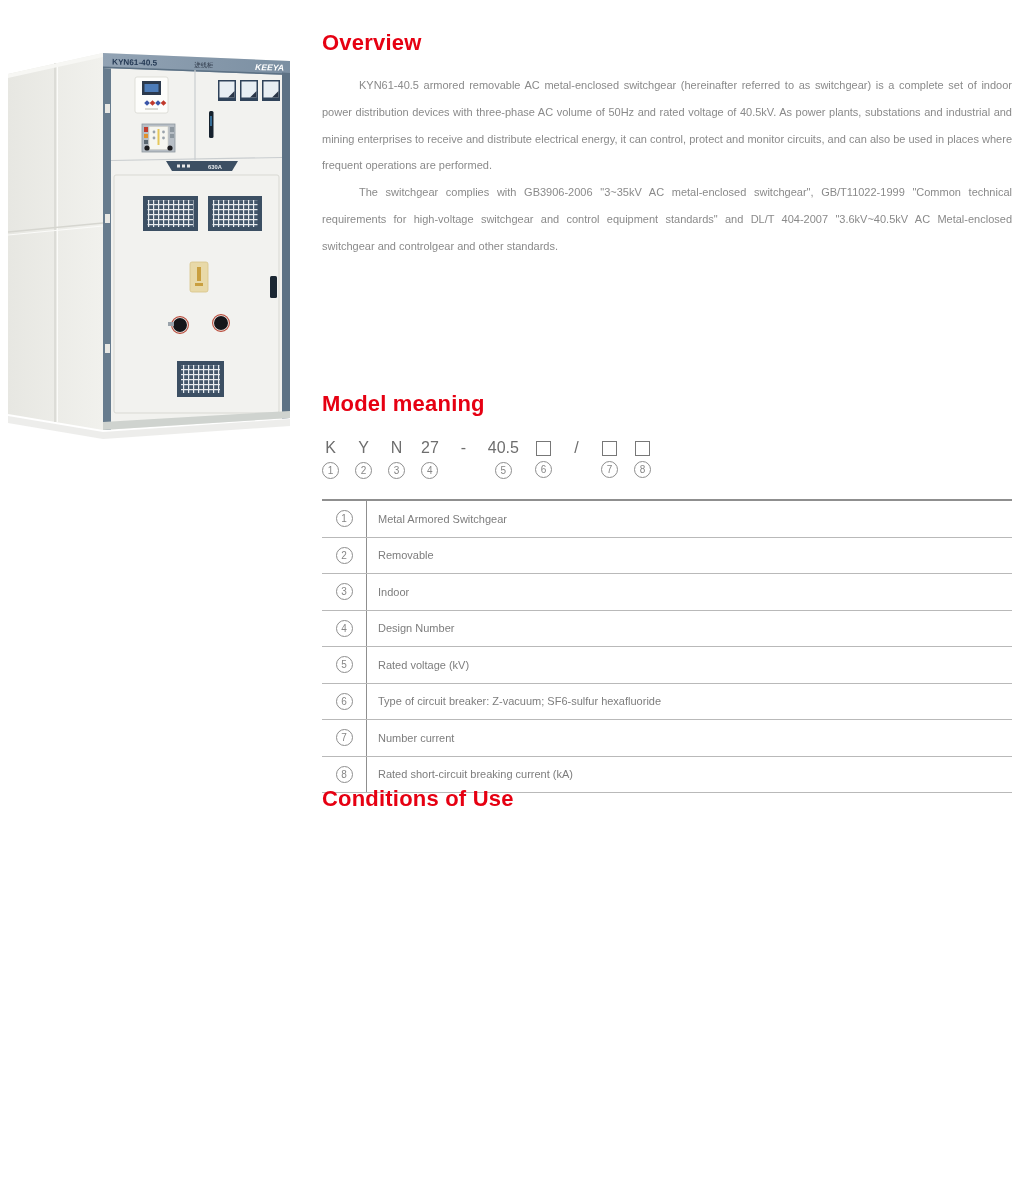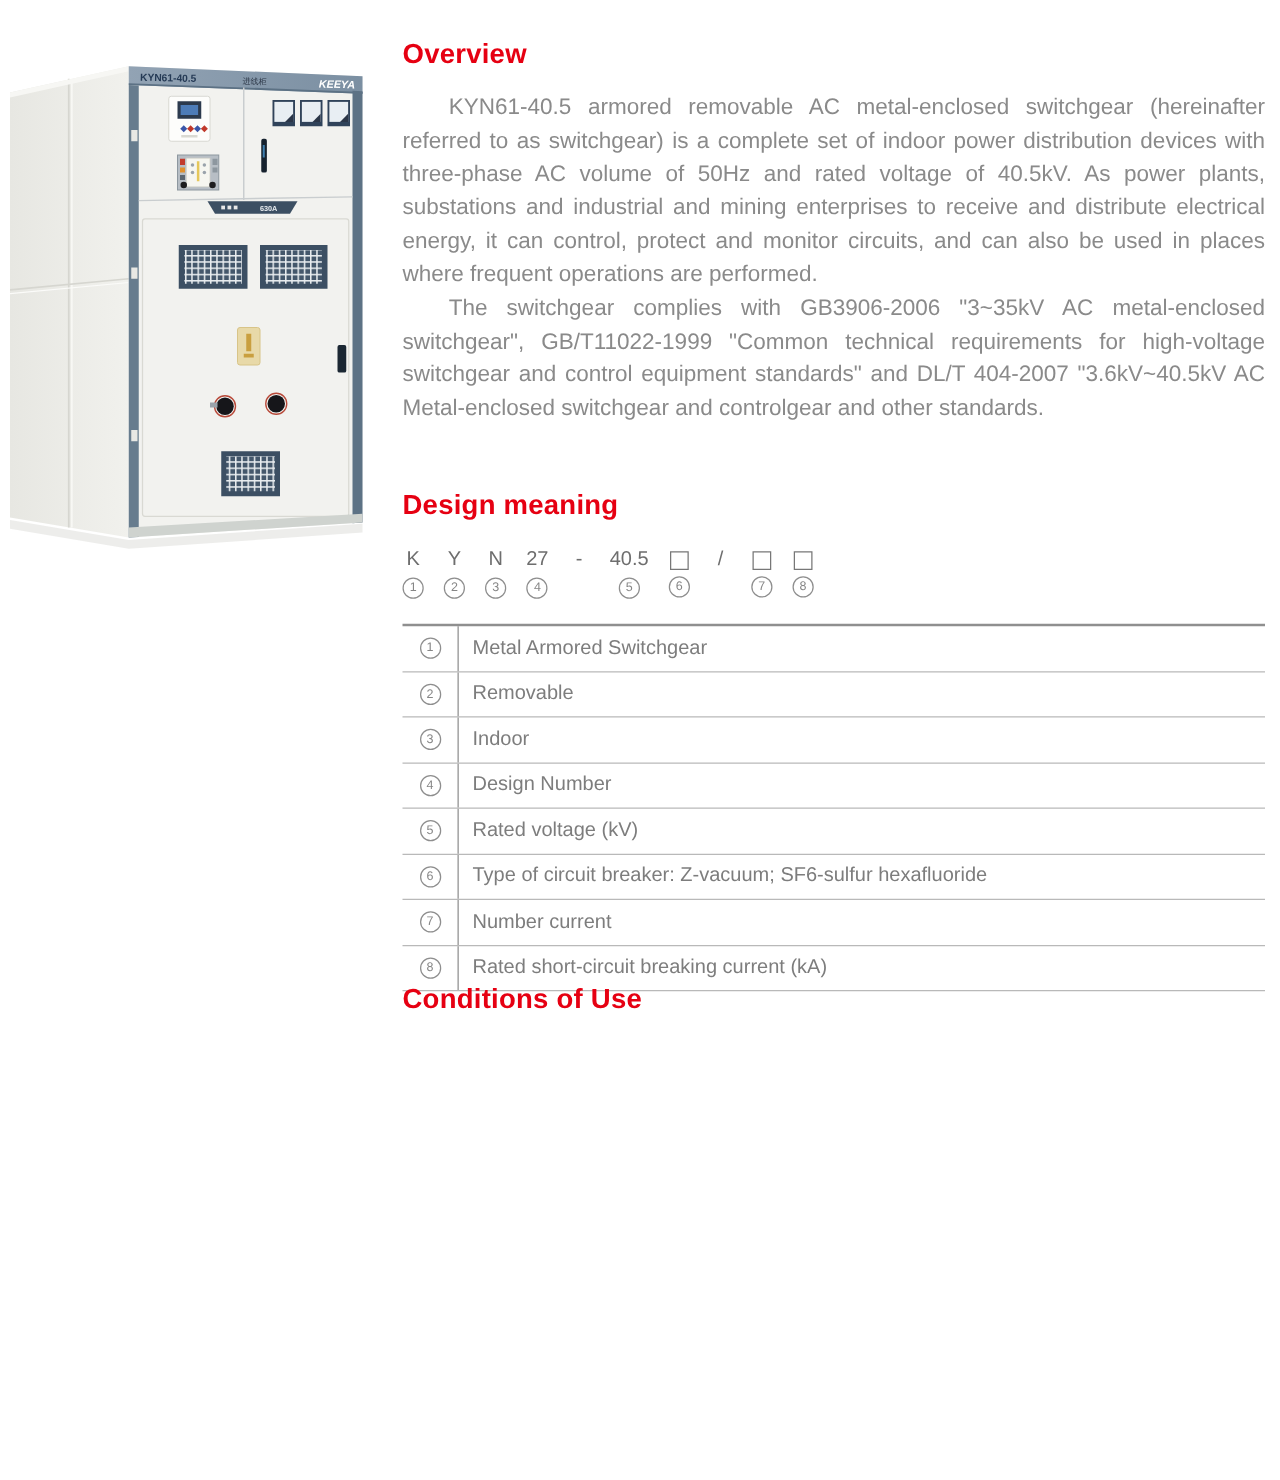--- a/index.html
+++ b/index.html
@@ -3,37 +3,37 @@
 <meta charset="utf-8">
 <style>
   html,body{margin:0;padding:0;background:#ffffff;}
   .page{position:relative;width:1024px;height:1184px;background:#fff;overflow:hidden;
         font-family:"Liberation Sans", sans-serif;}
   
   .photo{position:absolute;left:8px;top:44px;width:302px;height:398px;}
   
   .col{position:absolute;left:322px;width:690px;}
   .sec-title{font-size:22px;font-weight:bold;color:#e60012;letter-spacing:0.2px;}
-  .body-text{font-size:18px;line-height:26.8px;color:#8a8a8a;text-align:justify;}
+  .body-text{font-size:11px;line-height:26.8px;color:#8a8a8a;text-align:justify;}
   .para{margin:0 0 0 0;text-indent:37px;}
   
   .code-line{display:flex;align-items:flex-start;margin-top:22px;}
   .code-item{display:flex;flex-direction:column;align-items:center;margin-right:16px;}
   .ch{font-size:16px;color:#6e6e6e;line-height:18px;min-width:14px;text-align:center;}
   .ch.as-box{width:13px;height:13px;min-width:13px;border:1.6px solid #777;margin-top:2px;line-height:13px;}
   .circle{width:15px;height:15px;border:1.2px solid #8e8e8e;border-radius:50%;
           display:flex;align-items:center;justify-content:center;
           font-size:10px;color:#868686;margin-top:5px;}
   .circle.ghost{visibility:hidden;}
   
   .mtable{margin-top:20px;border-top:2px solid #8f8f8f;}
   .mrow{display:flex;align-items:center;height:35.5px;border-bottom:1px solid #b9b9b9;}
   .mrow .numcell{width:44px;display:flex;justify-content:center;align-items:center;
                  align-self:stretch;border-right:1px solid #8f8f8f;}
-  .mrow .txtcell{padding-left:11px;font-size:16px;color:#7d7d7d;}
+  .mrow .txtcell{padding-left:11px;font-size:11px;color:#7d7d7d;}
   .mrow .circle{margin-top:0;}
   
   .cond-item{font-size:15.2px;line-height:27px;color:#8a8a8a;text-align:justify;margin:0;}
 </style>
 </head>
 <body>
 
 <div class="page">
 
   <div class="photo">
@@ -190,21 +190,21 @@
 
   <div class="col" style="top:30px;">
     <div class="sec-title">Overview</div>
     <div class="body-text" style="margin-top:16px;">
       <p class="para">KYN61-40.5 armored removable AC metal-enclosed switchgear (hereinafter referred to as switchgear) is a complete set of indoor power distribution devices with three-phase AC volume of 50Hz and rated voltage of 40.5kV. As power plants, substations and industrial and mining enterprises to receive and distribute electrical energy, it can control, protect and monitor circuits, and can also be used in places where frequent operations are performed.</p>
       <p class="para">The switchgear complies with GB3906-2006 "3~35kV AC metal-enclosed switchgear", GB/T11022-1999 "Common technical requirements for high-voltage switchgear and control equipment standards" and DL/T 404-2007 "3.6kV~40.5kV AC Metal-enclosed switchgear and controlgear and other standards.</p>
     </div>
   </div>
 
   <div class="col" style="top:391px;">
-    <div class="sec-title">Design meaning</div>
+    <div class="sec-title">Model meaning</div>
 
     <div class="code-line">
       <div class="code-item">
           <span class="ch">K</span>
           <span class="circle">1</span>
         </div>
         <div class="code-item">
           <span class="ch">Y</span>
           <span class="circle">2</span>
         </div>

